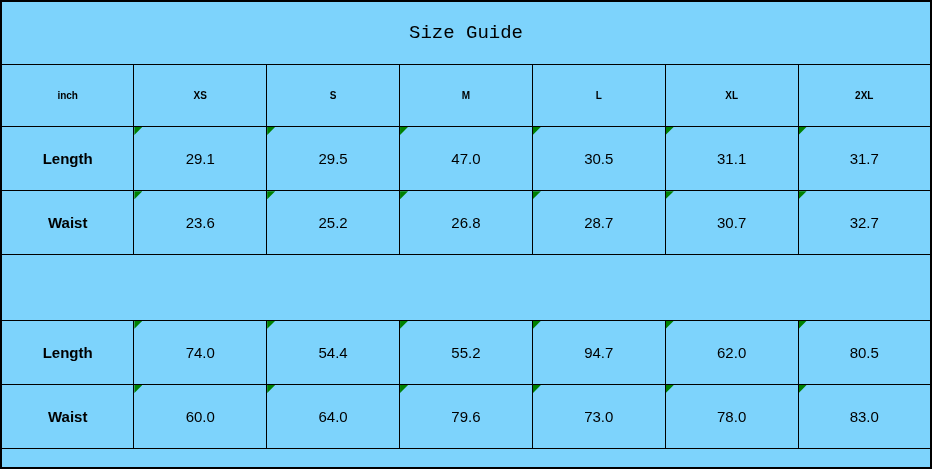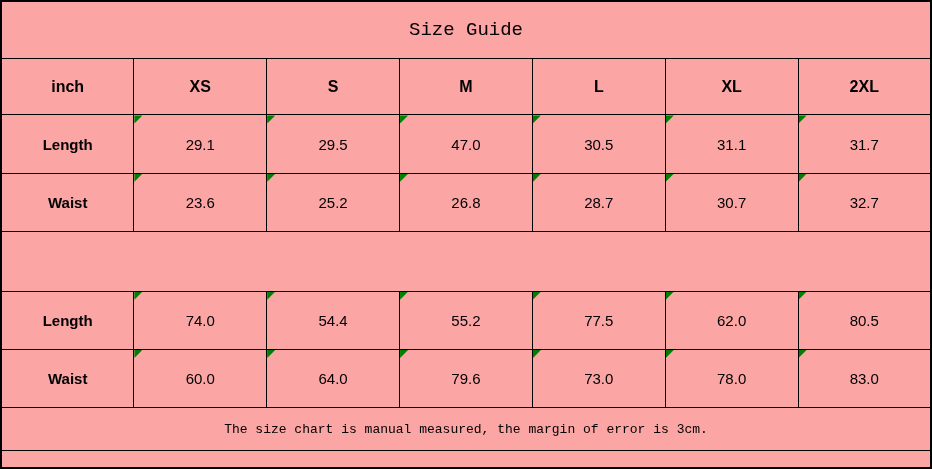--- a/index.html
+++ b/index.html
@@ -3,21 +3,21 @@
 <meta charset="utf-8">
 <style>
   html, body {
     margin: 0;
     padding: 0;
     background: #ffffff;
   }
   .page {
     width: 932px;
     height: 469px;
-    background: #fca5a5;
+    background: #7dd3fc;
     box-sizing: border-box;
     font-family: "Liberation Sans", "DejaVu Sans", sans-serif;
     color: #000000;
   }
   table.size-guide {
     width: 932px;
     height: 469px;
     border-collapse: collapse;
     table-layout: fixed;
     border: 2px solid #000000;
@@ -33,21 +33,21 @@
   tr.title-row td {
     height: 50px;
     font-family: "Liberation Mono", "DejaVu Sans Mono", monospace;
     font-size: 19px;
     font-weight: normal;
     letter-spacing: 0px;
   }
   tr.header-row td {
     height: 49px;
     font-weight: bold;
-    font-size: 16px;
+    font-size: 10px;
   }
   tr.data-row td {
     height: 51px;
     font-size: 15px;
     text-align: center;
   }
   tr.data-row td.row-label {
     font-weight: bold;
   }
   tr.spacer-row td {
@@ -124,38 +124,35 @@
       <tr class="spacer-row">
         <td colspan="7"></td>
       </tr>
 
 
       <tr class="data-row">
         <td class="row-label">Length</td>
         <td><span class="corner-marker"></span><span>74.0</span></td>
         <td><span class="corner-marker"></span><span>54.4</span></td>
         <td><span class="corner-marker"></span><span>55.2</span></td>
-        <td><span class="corner-marker"></span><span>77.5</span></td>
+        <td><span class="corner-marker"></span><span>94.7</span></td>
         <td><span class="corner-marker"></span><span>62.0</span></td>
         <td><span class="corner-marker"></span><span>80.5</span></td>
       </tr>
 
       <tr class="data-row">
         <td class="row-label">Waist</td>
         <td><span class="corner-marker"></span><span>60.0</span></td>
         <td><span class="corner-marker"></span><span>64.0</span></td>
         <td><span class="corner-marker"></span><span>79.6</span></td>
         <td><span class="corner-marker"></span><span>73.0</span></td>
         <td><span class="corner-marker"></span><span>78.0</span></td>
         <td><span class="corner-marker"></span><span>83.0</span></td>
       </tr>
 
-      <tr class="footer-row">
-        <td colspan="7">The size chart is manual measured, the margin of error is 3cm.</td>
-      </tr>
 
       <tr class="bottom-spacer-row">
         <td colspan="7"></td>
       </tr>
 
     </tbody>
   </table>
 </div>
 
 </body></html>

